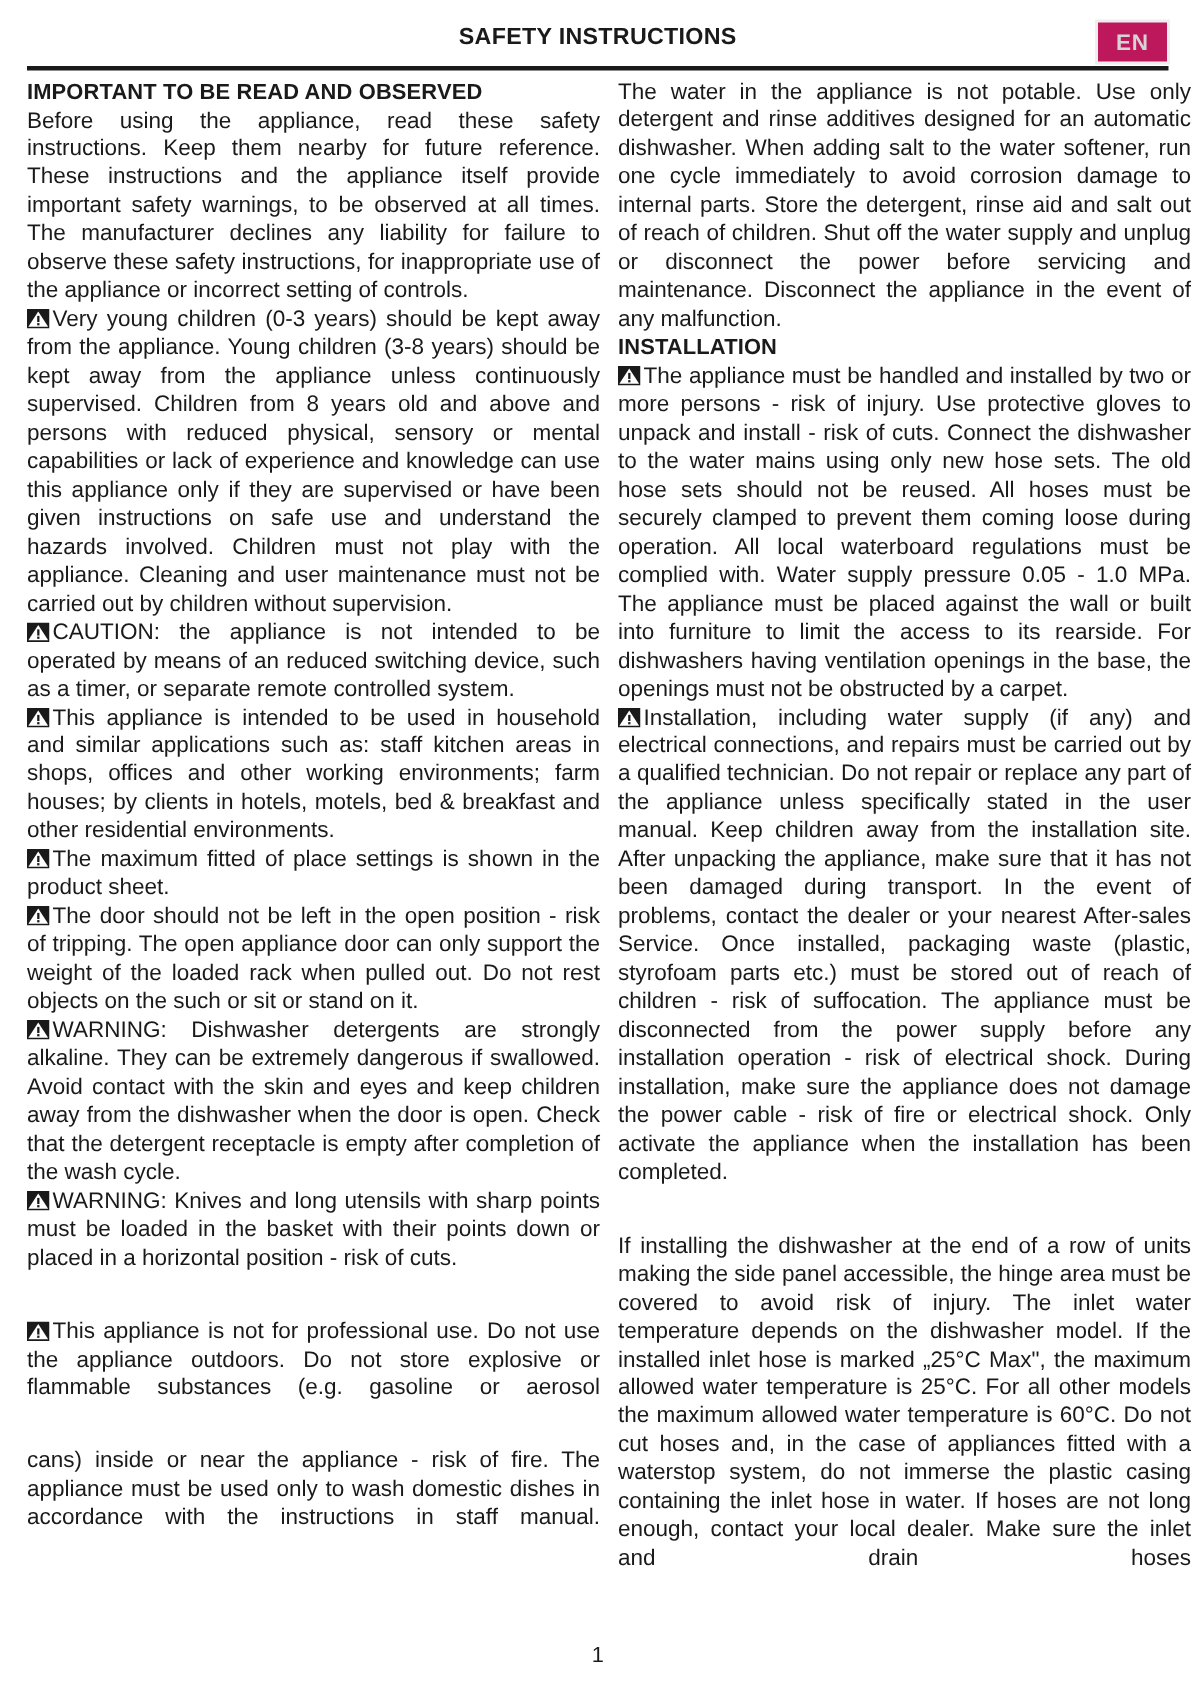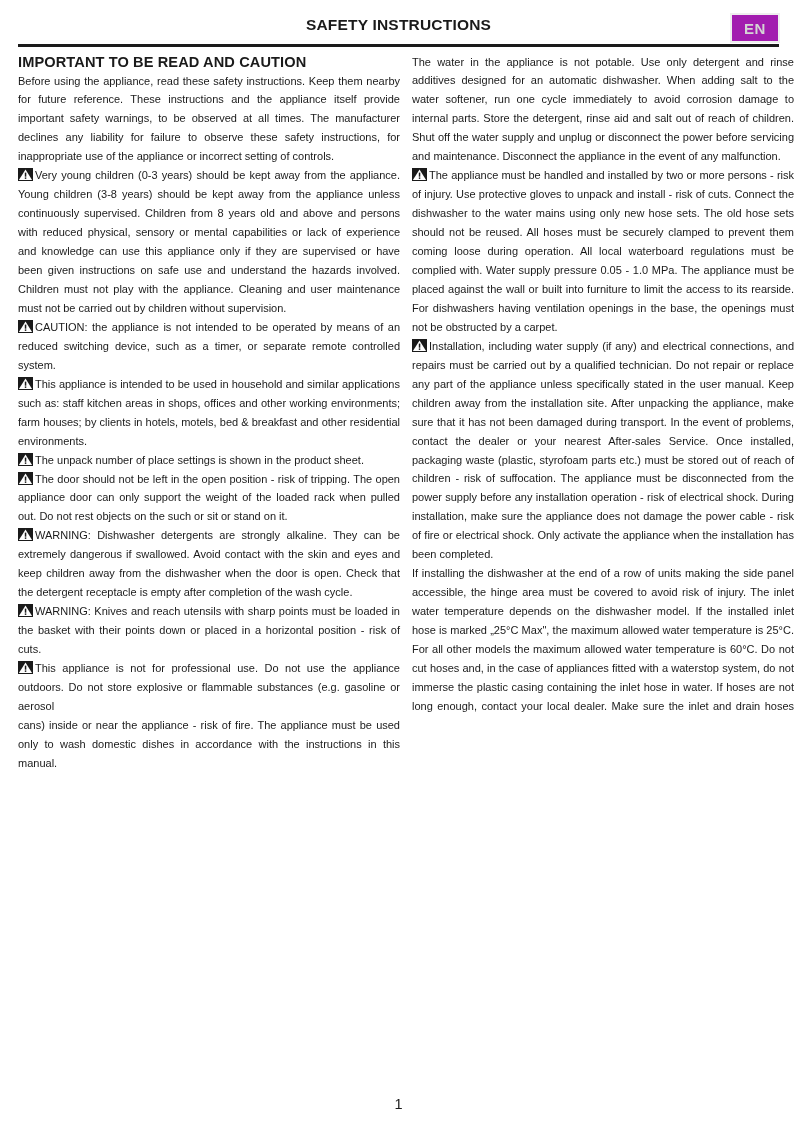--- a/index.html
+++ b/index.html
@@ -38,21 +38,21 @@
     font-size: 15.5px;
     font-weight: bold;
     letter-spacing: 0.2px;
   }
   .lang-badge {
     position: absolute;
     right: 1px;
     top: 15px;
     width: 46px;
     height: 26px;
-    background: #a21caf;
+    background: #be185d;
     color: #d4d4d4;
     font-size: 15px;
     font-weight: bold;
     letter-spacing: 0.5px;
     display: flex;
     align-items: center;
     justify-content: center;
     box-shadow: 0 0 0 2px #eeeeee;
   }
   .rule {
@@ -66,28 +66,29 @@
     display: flex;
     gap: 12px;
     margin-top: 6px;
   }
   .col {
     width: 382px;
     flex: 0 0 382px;
   }
   .col p {
     margin: 0;
-    font-size: 11px;
+    font-size: 15px;
     line-height: 18.95px;
     text-align: justify;
     text-justify: inter-word;
     hyphens: none;
   }
   .col p.last-line-justify {
     text-align-last: justify;
+    margin-top: 30px;
   }
   h2.section {
     margin: 0;
     font-size: 14.6px;
     font-weight: bold;
     line-height: 19px;
     letter-spacing: 0.1px;
   }
   .bold {
     font-weight: normal;
@@ -123,21 +124,21 @@
   <div class="header">
     <div class="doc-title">SAFETY INSTRUCTIONS</div>
     <div class="lang-badge">EN</div>
   </div>
   <div class="rule"></div>
 
   <div class="columns">
 
     <div class="col">
 
-      <h2 class="section">IMPORTANT TO BE READ AND CAUTION</h2>
+      <h2 class="section">IMPORTANT TO BE READ AND OBSERVED</h2>
 
       <p>Before using the appliance, read these safety instructions. Keep them nearby for future reference. These instructions and the appliance itself provide important safety warnings, to be observed at all times. The manufacturer declines any liability for failure to observe these safety instructions, for inappropriate use of the appliance or incorrect setting of controls.</p>
 
       <p>
         <span class="warn-icon">
           <svg viewBox="0 0 15 13" width="15" height="13">
             <rect x="0" y="0" width="15" height="13" fill="#1a1a1a"></rect>
             <polygon points="7.5,1.6 14.1,11.9 0.9,11.9" fill="#ffffff"></polygon>
             <rect x="6.8" y="4.6" width="1.5" height="4.1" fill="#1a1a1a"></rect>
             <rect x="6.8" y="9.4" width="1.5" height="1.5" fill="#1a1a1a"></rect>
@@ -169,21 +170,21 @@
       </p>
 
       <p>
         <span class="warn-icon">
           <svg viewBox="0 0 15 13" width="15" height="13">
             <rect x="0" y="0" width="15" height="13" fill="#1a1a1a"></rect>
             <polygon points="7.5,1.6 14.1,11.9 0.9,11.9" fill="#ffffff"></polygon>
             <rect x="6.8" y="4.6" width="1.5" height="4.1" fill="#1a1a1a"></rect>
             <rect x="6.8" y="9.4" width="1.5" height="1.5" fill="#1a1a1a"></rect>
           </svg>
-        </span><span>The unpack number of place settings is shown in the product sheet.</span>
+        </span><span>The maximum fitted of place settings is shown in the product sheet.</span>
       </p>
 
       <p>
         <span class="warn-icon">
           <svg viewBox="0 0 15 13" width="15" height="13">
             <rect x="0" y="0" width="15" height="13" fill="#1a1a1a"></rect>
             <polygon points="7.5,1.6 14.1,11.9 0.9,11.9" fill="#ffffff"></polygon>
             <rect x="6.8" y="4.6" width="1.5" height="4.1" fill="#1a1a1a"></rect>
             <rect x="6.8" y="9.4" width="1.5" height="1.5" fill="#1a1a1a"></rect>
           </svg>
@@ -202,41 +203,42 @@
       </p>
 
       <p>
         <span class="warn-icon">
           <svg viewBox="0 0 15 13" width="15" height="13">
             <rect x="0" y="0" width="15" height="13" fill="#1a1a1a"></rect>
             <polygon points="7.5,1.6 14.1,11.9 0.9,11.9" fill="#ffffff"></polygon>
             <rect x="6.8" y="4.6" width="1.5" height="4.1" fill="#1a1a1a"></rect>
             <rect x="6.8" y="9.4" width="1.5" height="1.5" fill="#1a1a1a"></rect>
           </svg>
-        </span><span class="bold">WARNING:</span><span> Knives and reach utensils with sharp points must be loaded in the basket with their points down or placed in a horizontal position - risk of cuts.</span>
+        </span><span class="bold">WARNING:</span><span> Knives and long utensils with sharp points must be loaded in the basket with their points down or placed in a horizontal position - risk of cuts.</span>
       </p>
 
       <p class="last-line-justify">
         <span class="warn-icon">
           <svg viewBox="0 0 15 13" width="15" height="13">
             <rect x="0" y="0" width="15" height="13" fill="#1a1a1a"></rect>
             <polygon points="7.5,1.6 14.1,11.9 0.9,11.9" fill="#ffffff"></polygon>
             <rect x="6.8" y="4.6" width="1.5" height="4.1" fill="#1a1a1a"></rect>
             <rect x="6.8" y="9.4" width="1.5" height="1.5" fill="#1a1a1a"></rect>
           </svg>
         </span><span>This appliance is not for professional use. Do not use the appliance outdoors. Do not store explosive or flammable substances (e.g. gasoline or aerosol</span>
       </p>
-      <p class="last-line-justify">cans) inside or near the appliance - risk of fire. The appliance must be used only to wash domestic dishes in accordance with the instructions in this manual.</p>
+      <p class="last-line-justify">cans) inside or near the appliance - risk of fire. The appliance must be used only to wash domestic dishes in accordance with the instructions in staff manual.</p>
 
     </div>
 
     <div class="col">
 
       <p>The water in the appliance is not potable. Use only detergent and rinse additives designed for an automatic dishwasher. When adding salt to the water softener, run one cycle immediately to avoid corrosion damage to internal parts. Store the detergent, rinse aid and salt out of reach of children. Shut off the water supply and unplug or disconnect the power before servicing and maintenance. Disconnect the appliance in the event of any malfunction.</p>
 
+      <h2 class="section">INSTALLATION</h2>
 
       <p>
         <span class="warn-icon">
           <svg viewBox="0 0 15 13" width="15" height="13">
             <rect x="0" y="0" width="15" height="13" fill="#1a1a1a"></rect>
             <polygon points="7.5,1.6 14.1,11.9 0.9,11.9" fill="#ffffff"></polygon>
             <rect x="6.8" y="4.6" width="1.5" height="4.1" fill="#1a1a1a"></rect>
             <rect x="6.8" y="9.4" width="1.5" height="1.5" fill="#1a1a1a"></rect>
           </svg>
         </span><span>The appliance must be handled and installed by two or more persons - risk of injury. Use protective gloves to unpack and install - risk of cuts. Connect the dishwasher to the water mains using only new hose sets. The old hose sets should not be reused. All hoses must be securely clamped to prevent them coming loose during operation. All local waterboard regulations must be complied with. Water supply pressure 0.05 - 1.0 MPa. The appliance must be placed against the wall or built into furniture to limit the access to its rearside. For dishwashers having ventilation openings in the base, the openings must not be obstructed by a carpet.</span>

